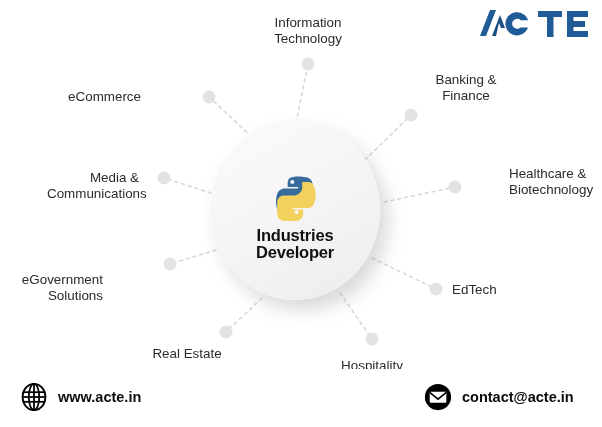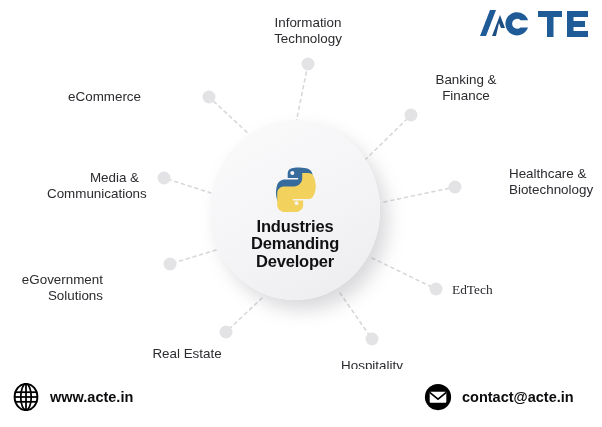--- a/index.html
+++ b/index.html
@@ -57,21 +57,21 @@
   .footer{
     position:absolute;left:0;bottom:0;width:602px;height:58px;
     background:#ffffff;
     z-index:6;
   }
   .f-item{
     position:absolute;
     display:flex;align-items:center;gap:10px;
     font-weight:bold;font-size:14.5px;color:#0c0c0f;
   }
-  .f-web{left:12px;top:14px;}
+  .f-web{left:20px;top:14px;}
   .f-mail{left:424px;top:14px;}
   .f-ico{width:28px;height:28px;flex:0 0 28px;}
 </style>
 </head>
 <body>
 
 <svg id="canvas" viewBox="0 0 602 427" xmlns="http://www.w3.org/2000/svg">
   <g id="spokes">
       <line x1="296" y1="123" x2="308" y2="64" stroke="#d8d8dc" stroke-width="1.6" stroke-dasharray="3 4" stroke-linecap="round"></line>
       <line x1="365" y1="160" x2="411" y2="115" stroke="#d8d8dc" stroke-width="1.6" stroke-dasharray="3 4" stroke-linecap="round"></line>
@@ -112,39 +112,38 @@
   <rect x="95" y="5" width="6.5" height="26" fill="#1f5b96"></rect>
 </svg>
 
 <div class="hub">
   <svg class="py-logo" viewBox="0 0 100 100" xmlns="http://www.w3.org/2000/svg">
     <path d="M49.3 6c-6.2 0-11.6.6-15.6 1.8C25 10.4 23.4 15.6 23.4 25v7.8h26.4v3.6H16.4c-9.5 0-17.8 5.7-20.4 16.5-3 12.4-3.1 20.2 0 33.1 2.3 9.6 7.9 16.5 17.4 16.5h9.6V85.6c0-10.8 9.3-20.3 20.4-20.3h26.3c9.1 0 16.4-7.5 16.4-16.6V25c0-8.8-7.5-15.5-16.4-17C64.1 6.6 55.5 6 49.3 6zM35.1 15.1c2.7 0 5 2.3 5 5.1s-2.3 5-5 5-5-2.2-5-5 2.2-5.1 5-5.1z" transform="translate(14,-2) scale(0.86)" fill="#366b9c"></path>
     <path d="M92.6 36.4v11c0 11.3-9.6 20.8-20.4 20.8H45.9c-8.9 0-16.4 7.6-16.4 16.6v31.1c0 8.8 7.7 14 16.4 16.6 10.4 3 20.3 3.6 32.7 0 8.3-2.4 16.4-7.3 16.4-16.6v-12.4H68.7v-3.6h39.3c9.5 0 13.1-6.7 16.4-16.6 3.4-10.2 3.3-20 0-33.1-2.4-9.4-6.9-16.5-16.4-16.5h-15.4zM78.4 105.1c2.8 0 5 2.2 5 5s-2.2 5.1-5 5.1-5-2.3-5-5.1 2.2-5 5-5z" transform="translate(-14,-14) scale(0.86)" fill="#f2d25c"></path>
   </svg>
   <div class="hub-text">
     <span>Industries</span>
-    <span>Demanding</span>
     <span>Developer</span>
   </div>
 </div>
 
 <div id="node-layer">
     <div class="node ta-c" style="top: 15px; left: 0px; width: 602px; text-align: center; transform: translateX(7px);">
       <span>Information</span>
       <span>Technology</span>
     </div>
     <div class="node ta-c" style="top: 72px; left: 0px; width: 602px; text-align: center; transform: translateX(165px);">
       <span>Banking &amp;</span>
       <span>Finance</span>
     </div>
     <div class="node ta-l" style="top: 166px; left: 473px; margin-left: 36px;">
       <span>Healthcare &amp;</span>
       <span>Biotechnology</span>
     </div>
-    <div class="node ta-l" style="top: 282px; left: 452px; font-family: Liberation Serif, serif;">
+    <div class="node ta-l" style="top: 282px; left: 452px;">
       <span>EdTech</span>
     </div>
     <div class="node ta-c" style="top: 358px; left: 0px; width: 602px; text-align: center; transform: translateX(71px);">
       <span>Hospitality</span>
     </div>
     <div class="node ta-c" style="top: 346px; left: 0px; width: 602px; text-align: center; transform: translateX(-114px);">
       <span>Real Estate</span>
     </div>
     <div class="node ta-r" style="top: 272px; left: 0px; width: 103px;">
       <span>eGovernment</span>

